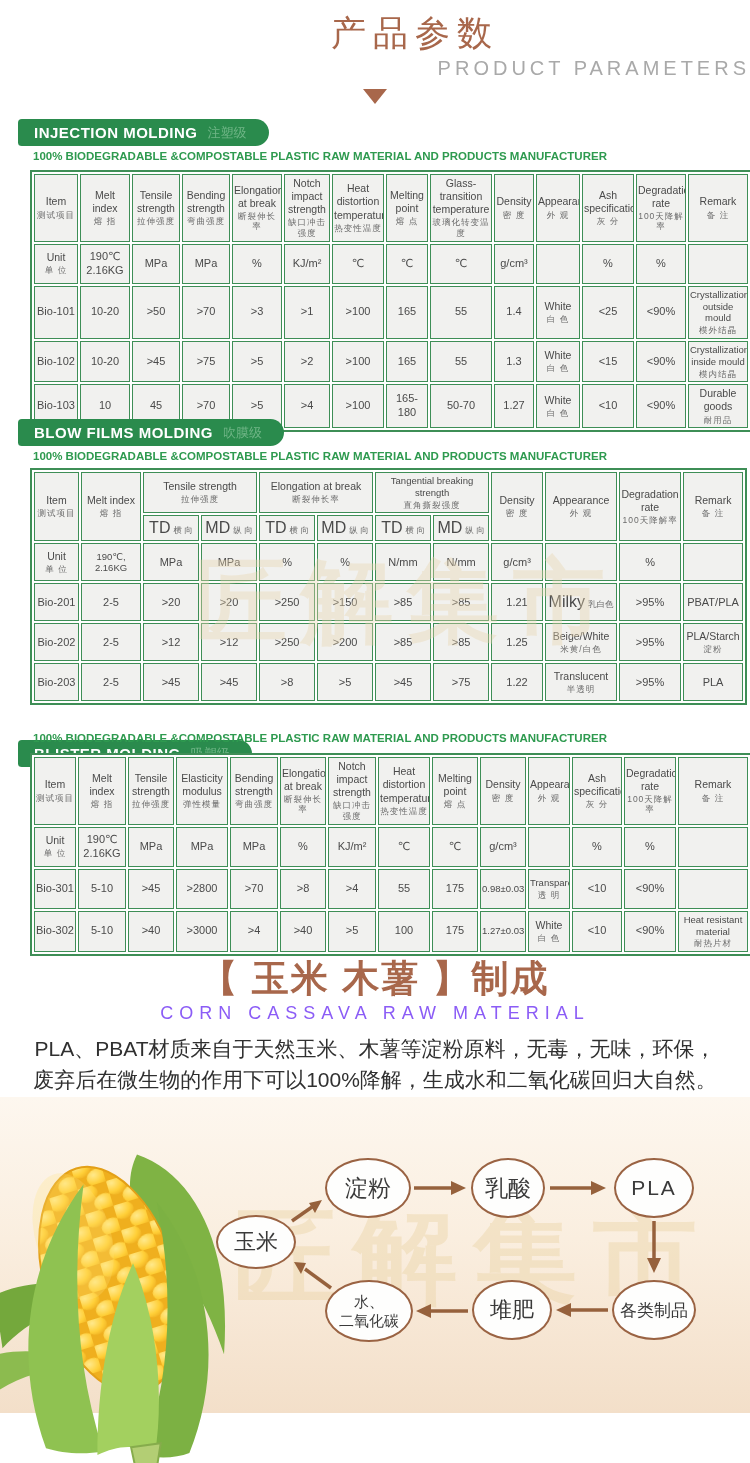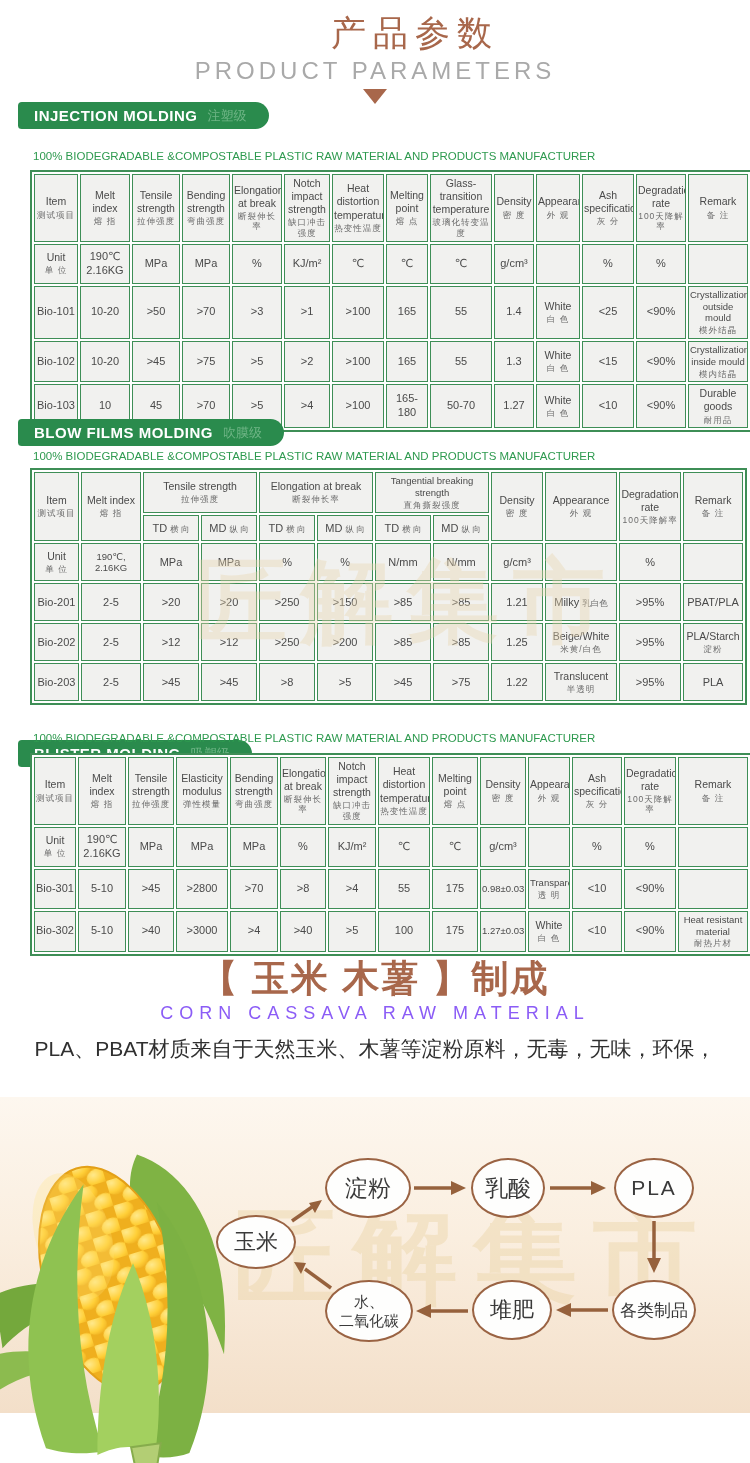--- a/index.html
+++ b/index.html
@@ -1,42 +1,42 @@
 <!DOCTYPE html>
 <html><head>
 <meta charset="utf-8">
 <style>
   html,body{margin:0;padding:0;background:#fff;}
   .page{position:relative;width:750px;height:1463px;background:#fff;overflow:hidden;
         font-family:"Liberation Sans","DejaVu Sans",sans-serif;}
   
   .hd-title{position:absolute;top:10px;width:100%;text-align:center;font-size:35px;
             font-weight:normal;color:#A8674B;letter-spacing:7px;padding-left:40px;}
-  .hd-sub{position:absolute;top:57px;width:100%;text-align:center;font-size:24px;
+  .hd-sub{position:absolute;top:57px;width:100%;text-align:right;font-size:20px;
           color:#A9A9A9;letter-spacing:4px;}
   .hd-tri{position:absolute;top:89px;left:50%;transform:translateX(-50%);width:0;height:0;
           border-left:12px solid transparent;border-right:12px solid transparent;
           border-top:15px solid #A8674B;}
   
   .banner{position:absolute;left:18px;height:27px;background:#2A8B4D;color:#fff;
           display:flex;align-items:center;padding:0 22px 0 16px;
           border-radius:4px 14px 14px 4px;white-space:nowrap;}
   .banner .ben{font-size:15px;font-weight:bold;letter-spacing:.5px;}
   .banner .bcn{font-size:13px;color:#6FB586;margin-left:10px;}
-  .tagline{position:absolute;left:33px;color:#2E9A4F;font-size:11.5px;font-weight:normal;}
+  .tagline{position:absolute;left:33px;color:#2E9A4F;font-size:11.5px;font-weight:bold;}
   
   .tbl{position:absolute;left:30px;width:692px;border:2px solid #3E8E56;background:#fff;
        border-collapse:separate;border-spacing:2px;table-layout:fixed;}
   .tbl td{border:1px solid #3E8E56;background:#F1F1EF;color:#4A4A4A;text-align:center;
           vertical-align:middle;padding:2px 1px;font-size:11px;line-height:1.25;overflow:hidden;}
   .tbl .en{display:block;font-size:10.5px;}
   .tbl .cn{display:block;font-size:8.5px;color:#6B6B6B;margin-top:1px;letter-spacing:1px;}
   .tbl .sm{font-size:9.5px;}
   .tbl .pre{white-space:pre-line;}
-  .en-i{font-size:11px;margin-top:16px;} .cn-i{font-size:8.5px;color:#6B6B6B;}
+  .en-i{font-size:16px;margin-top:16px;} .cn-i{font-size:8.5px;color:#6B6B6B;}
   .t1 .hrow td{height:54px;} .t1 .urow td{height:34px;} .t1 .drow td{height:30px;}
   .t2 .hrow td{height:24px;} .t2 .srow td{height:20px;} .t2 .urow td{height:32px;} .t2 .drow td{height:32px;}
   .t3 .hrow td{height:52px;} .t3 .urow td{height:34px;} .t3 .drow td{height:34px;}
   .wm-tables{position:absolute;top:540px;left:195px;font-size:92px;font-weight:bold;
              color:#E9D6AF;opacity:.38;letter-spacing:14px;pointer-events:none;z-index:5;}
   
   .mat-title{position:absolute;top:954px;width:100%;text-align:center;font-size:37px;
              font-weight:bold;color:#A8674B;letter-spacing:2px;}
   .mat-sub{position:absolute;top:1003px;width:100%;text-align:center;font-size:18px;
            color:#8b5cf6;letter-spacing:6px;}
@@ -63,21 +63,21 @@
 </style>
 </head>
 <body>
 
 <div class="page">
 
   <div class="hd-title">产品参数</div>
   <div class="hd-sub">PRODUCT PARAMETERS</div>
   <div class="hd-tri"></div>
 
-  <div class="banner" style="top:102px">
+  <div class="banner" style="top:119px">
     <span class="ben">INJECTION MOLDING</span>
     <span class="bcn">注塑级</span>
   </div>
   <div class="tagline" style="top:150px">100% BIODEGRADABLE &amp;COMPOSTABLE PLASTIC RAW MATERIAL AND PRODUCTS MANUFACTURER</div>
 
   <table class="tbl t1" style="top:170px">
     <colgroup>
         <col style="width:44px">
         <col style="width:50px">
         <col style="width:48px">
@@ -524,20 +524,21 @@
             <span class="cn">耐热片材</span>
           </td>
     </tr>
   </tbody>
     </table>
 
   <div class="mat-title">【 玉米 木薯 】制成</div>
   <div class="mat-sub">CORN CASSAVA RAW MATERIAL</div>
   <div class="mat-para">
     <div>PLA、PBAT材质来自于天然玉米、木薯等淀粉原料，无毒，无味，环保，</div>
+    <div>废弃后在微生物的作用下可以100%降解，生成水和二氧化碳回归大自然。</div>
   </div>
 
   <div class="bottom">
     <div class="bottom-bg"></div>
     <div class="wm-flow">匠解集市</div>
 
     <svg class="corn" viewBox="0 0 300 360" xmlns="http://www.w3.org/2000/svg">
       <defs>
         <radialGradient id="kg" cx="0.35" cy="0.3" r="0.9">
           <stop offset="0" stop-color="#FFE98C"></stop>

